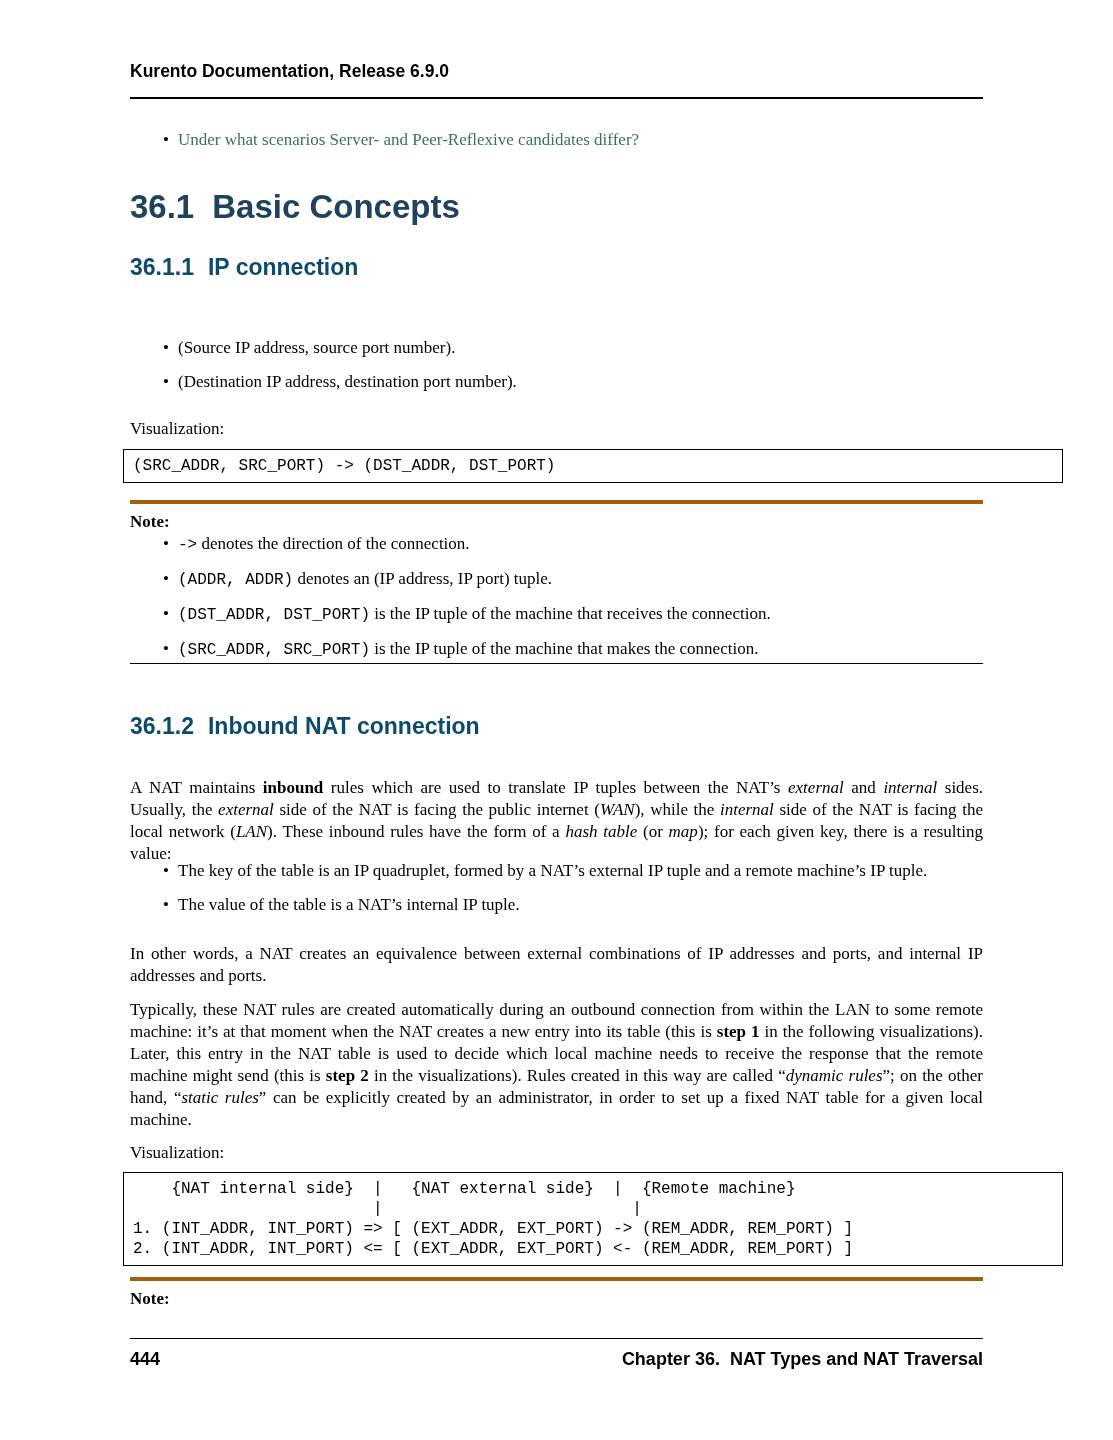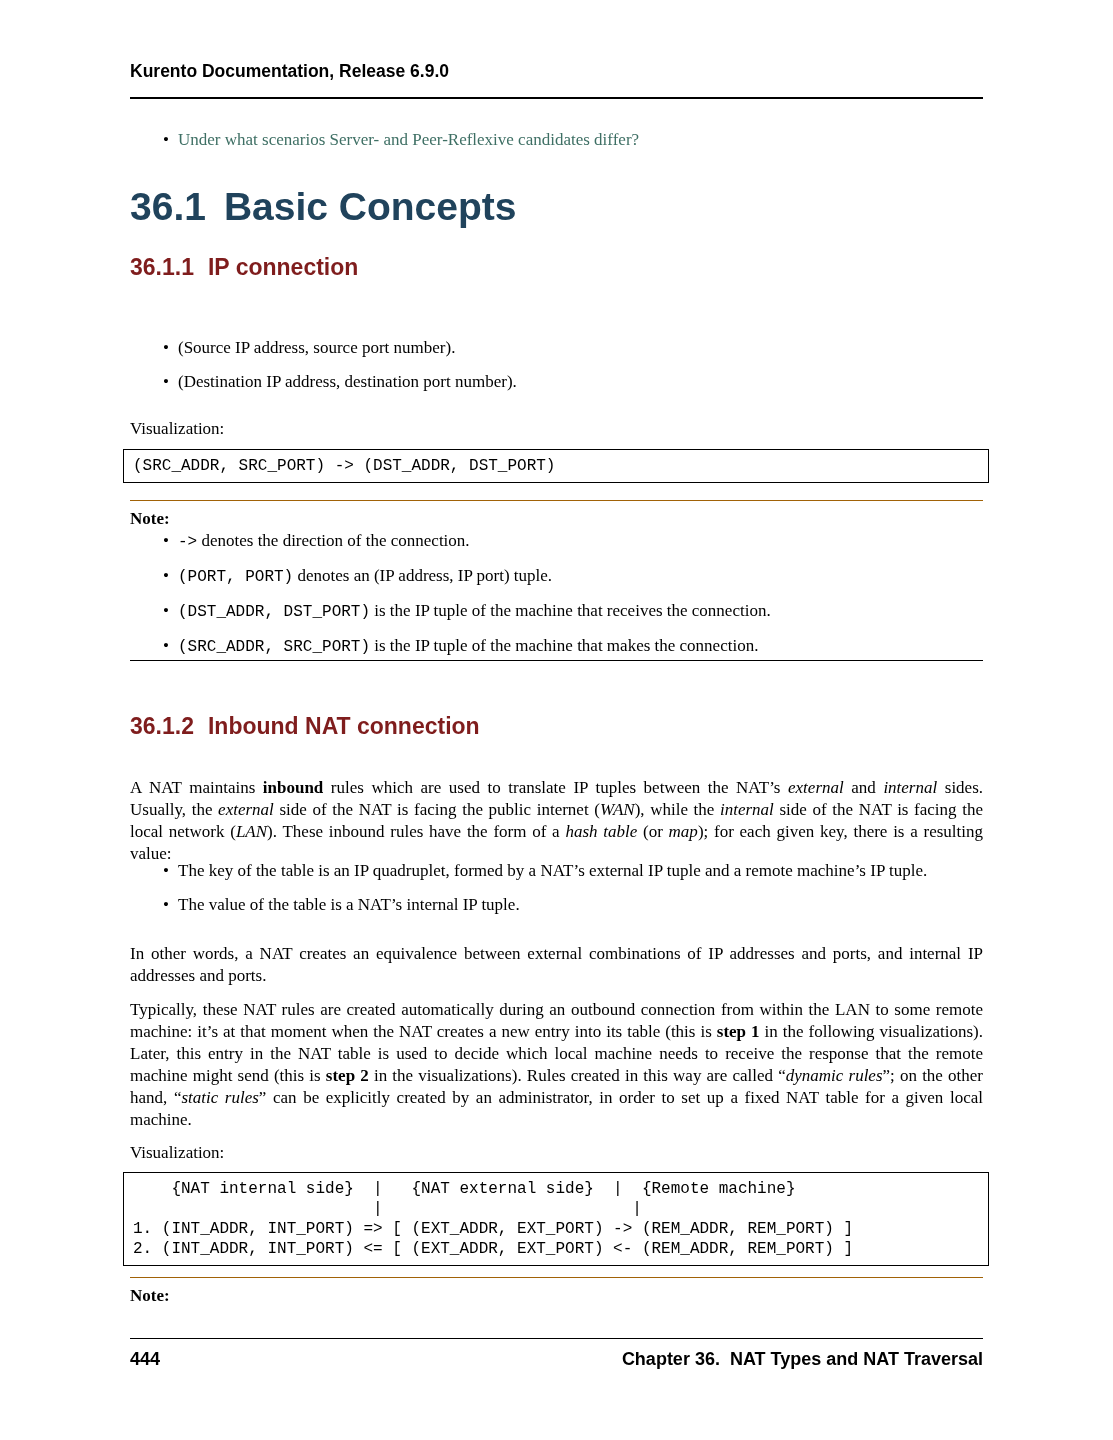--- a/index.html
+++ b/index.html
@@ -16,23 +16,23 @@
   .mono,.seg-code{font-family:"Liberation Mono","DejaVu Sans Mono",monospace;font-size:16px;}
   .seg-bold{font-weight:bold;}
   .seg-italic{font-style:italic;}
 
   .doc-header{top:60px;font-weight:bold;font-size:17.5px;
     border-bottom:2px solid #000;padding-bottom:15px;}
 
   .toc-list{top:129px;}
   .link{color:#3e6f64;text-decoration:none;cursor:pointer;}
 
-  .h1{top:188px;font-weight:bold;font-size:39px;line-height:38px;color:#20435C;}
+  .h1{top:188px;font-weight:bold;font-size:33px;line-height:38px;color:#20435C;}
   .h1 .num{margin-right:18px;}
-  .h2{top:253px;font-weight:bold;font-size:23px;line-height:28px;color:#7f1d1d;}
+  .h2{top:253px;font-weight:bold;font-size:23px;line-height:28px;color:#0c4a6e;}
   .h2 .num{margin-right:14px;}
   .h2b{top:712px;}
 
   .para{text-align:justify;}
   .p1{top:305px;}
   .p2{top:760px;}
   .p3{top:926px;}
   .p4{top:982px;}
 
   ul.blt{list-style:none;margin:0;padding:0 0 0 48px;}
@@ -40,29 +40,29 @@
   ul.blt li:last-child{margin-bottom:0;}
   ul.blt li::before{content:"\2022";position:absolute;left:-15px;top:0;color:#000;}
 
   .ul1{top:337px;}
   .ul2{top:860px;}
 
   .viz1{top:401px;}
   .viz2{top:1125px;}
 
   .codeblock{
-    position:absolute;left:123px;width:866px;box-sizing:border-box;
+    position:absolute;left:123px;width:940px;box-sizing:border-box;
     border:1px solid #000;background:#fff;
     padding:6px 9px;
     white-space:pre;line-height:20px;
   }
   .code1{top:433px;}
   .code2{top:1156px;}
 
-  .notebox{border-top:1px solid #a16207;padding-top:7px;}
+  .notebox{border-top:4px solid #a16207;padding-top:7px;}
   .note1{top:500px;border-bottom:1px solid #000;padding-bottom:2px;}
   .note1 ul{padding-bottom:0;}
   .note2{top:1277px;}
   .note-label{font-weight:bold;}
 
   .doc-footer{top:1338px;border-top:1px solid #000;padding-top:9px;
     display:flex;justify-content:space-between;
     font-family:"Liberation Sans",sans-serif;font-weight:bold;font-size:18px;}
   .chap-title{margin-left:10px;text-align:right;}
 </style>
@@ -96,21 +96,21 @@
   </ul>
 
   <p class="abs viz1">Visualization:</p>
 
   <pre class="codeblock code1 mono">(SRC_ADDR, SRC_PORT) -&gt; (DST_ADDR, DST_PORT)</pre>
 
   <div class="abs notebox note1">
     <span class="note-label">Note:</span>
     <ul class="blt">
       <li><span class="seg-code">-&gt;</span><span> denotes the direction of the connection.</span></li>
-      <li><span class="seg-code">(PORT, PORT)</span><span> denotes an (IP address, IP port) tuple.</span></li>
+      <li><span class="seg-code">(ADDR, ADDR)</span><span> denotes an (IP address, IP port) tuple.</span></li>
       <li><span class="seg-code">(DST_ADDR, DST_PORT)</span><span> is the IP tuple of the machine that receives the connection.</span></li>
       <li><span class="seg-code">(SRC_ADDR, SRC_PORT)</span><span> is the IP tuple of the machine that makes the connection.</span></li>
     </ul>
   </div>
 
   <div class="abs h2 h2b sans">
     <span class="num">36.1.2</span><span>Inbound NAT connection</span>
   </div>
 
   <p class="abs para p2"><span>A NAT maintains </span><span class="seg-bold">inbound</span><span> rules which are used to translate IP tuples between the NAT’s </span><span class="seg-italic">external</span><span> and </span><span class="seg-italic">internal</span><span> sides. Usually, the </span><span class="seg-italic">external</span><span> side of the NAT is facing the public internet (</span><span class="seg-italic">WAN</span><span>), while the </span><span class="seg-italic">internal</span><span> side of the NAT is facing the local network (</span><span class="seg-italic">LAN</span><span>). These inbound rules have the form of a </span><span class="seg-italic">hash table</span><span> (or </span><span class="seg-italic">map</span><span>); for each given key, there is a resulting value:</span></p>

